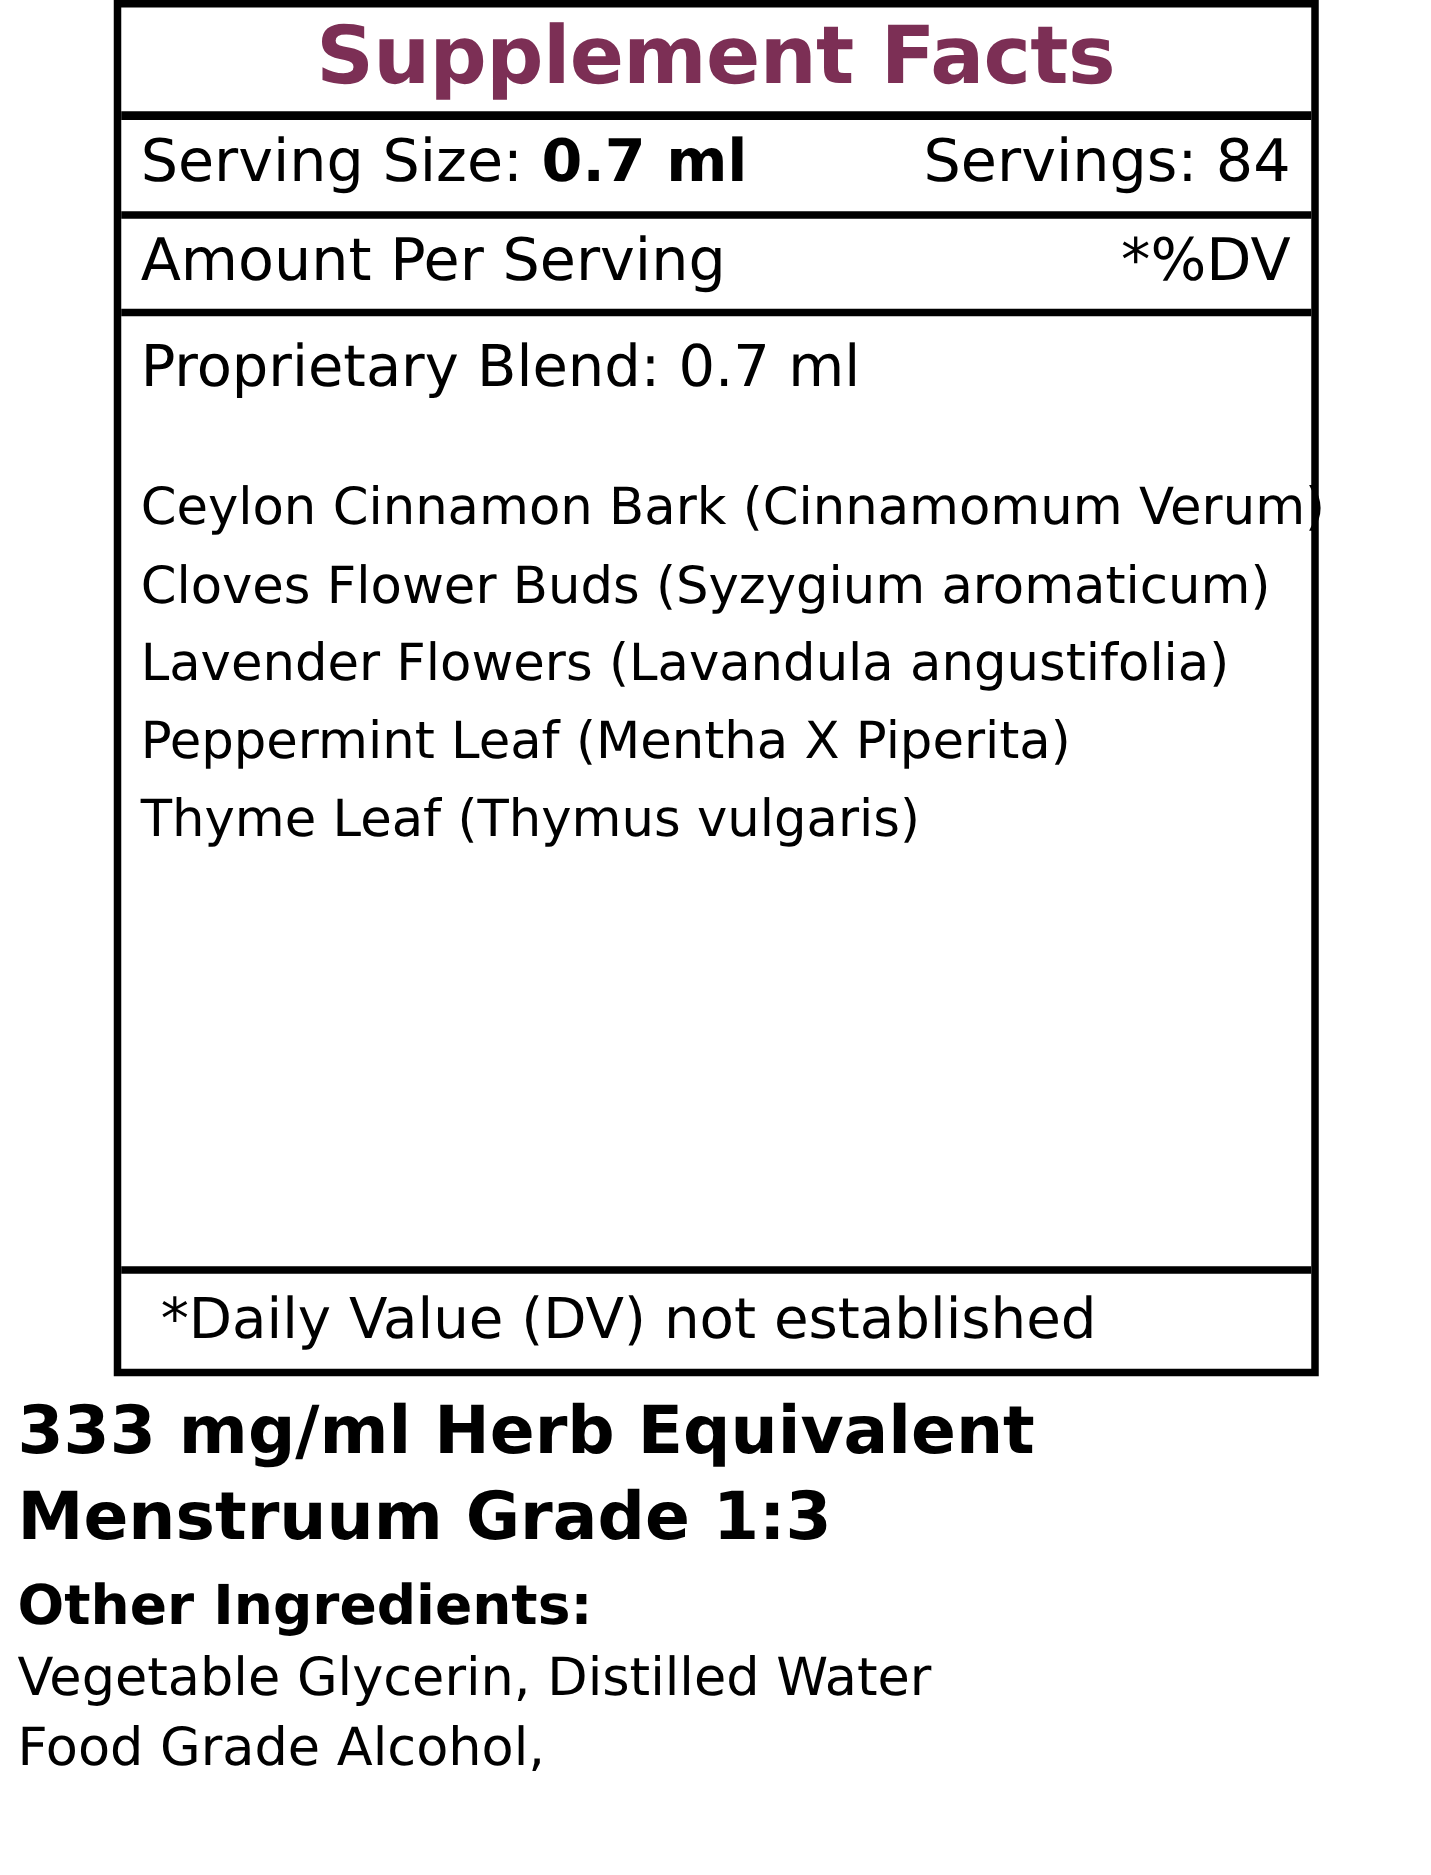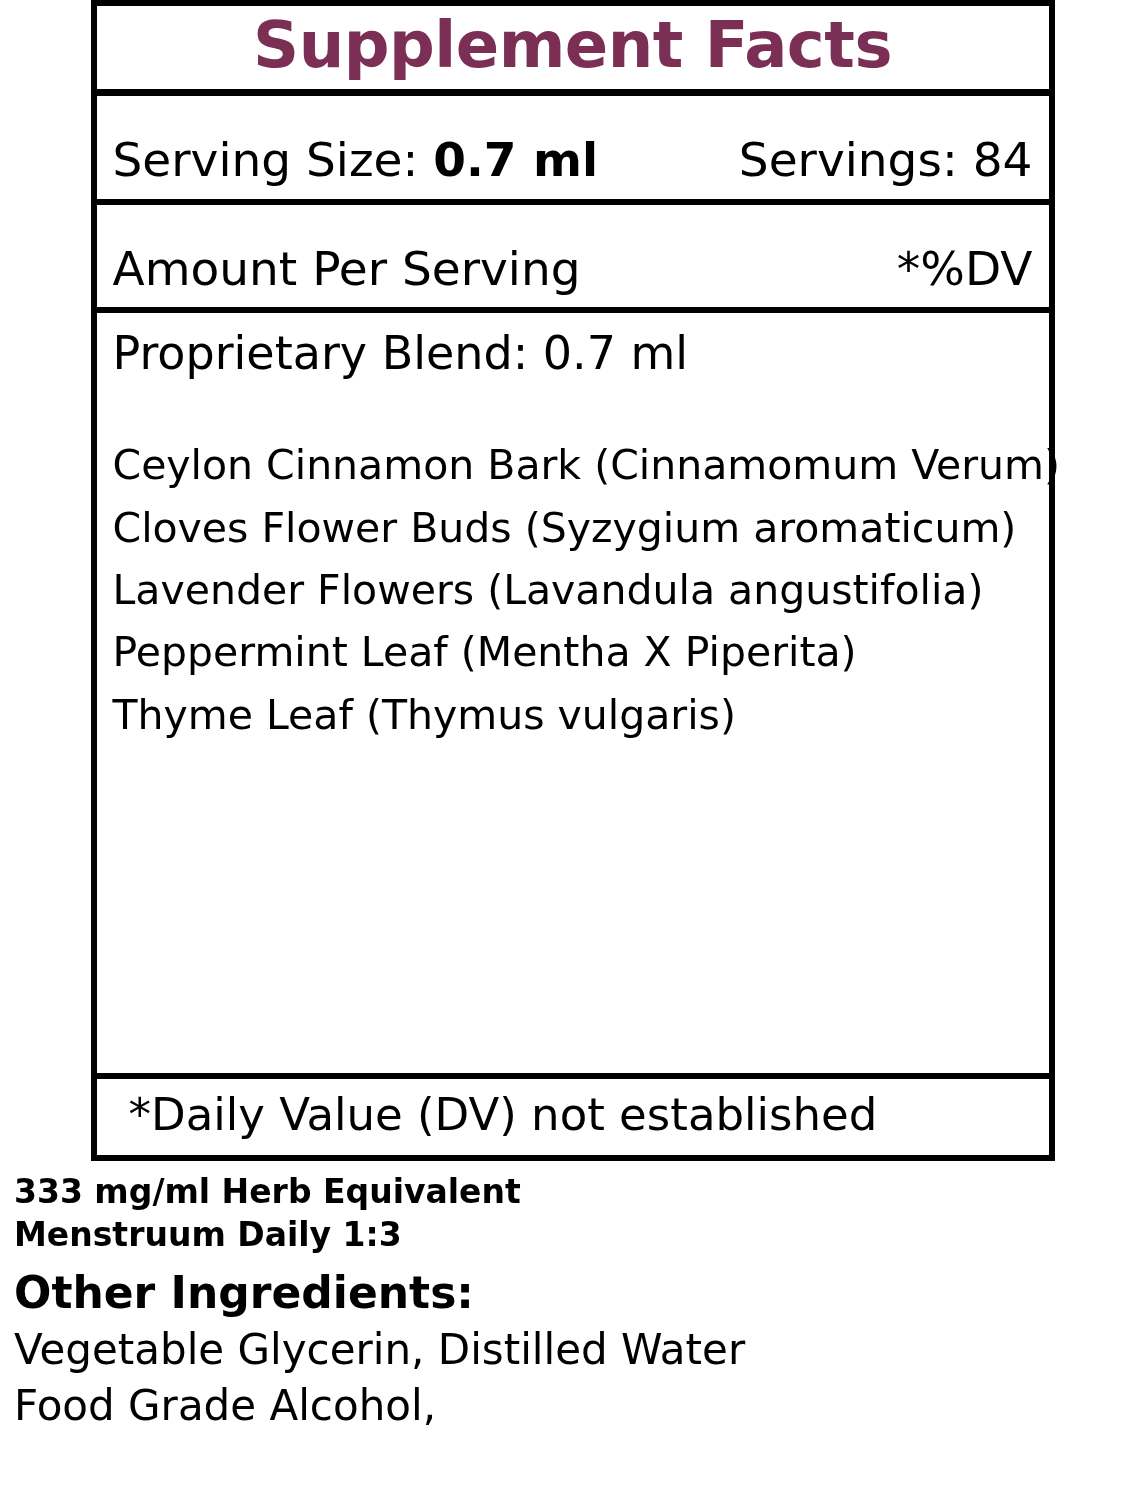--- a/index.html
+++ b/index.html
@@ -41,21 +41,20 @@
     border-top: 7px solid #000000;
   }
   .rule-med {
     border-top: 6px solid #000000;
   }
   .row {
     display: flex;
     justify-content: space-between;
     align-items: baseline;
     padding: 6px 16px 10px 16px;
-    margin-top: 30px;
   }
   .row .left {
     font-size: 47px;
     line-height: 1.2;
     white-space: nowrap;
   }
   .row .right {
     font-size: 47px;
     line-height: 1.2;
     white-space: nowrap;
@@ -86,21 +85,21 @@
   }
   .footnote {
     font-size: 45px;
     padding: 8px 16px 12px 32px;
     line-height: 1.25;
   }
   .below {
     padding: 10px 8px 0 8px;
   }
   .below .strong-line {
-    font-size: 33px;
+    font-size: 53px;
     font-weight: bold;
     line-height: 1.3;
   }
   .below .other-head {
     font-size: 44px;
     font-weight: bold;
     line-height: 1.35;
     margin-top: 6px;
   }
   .below .other-body {
@@ -150,19 +149,19 @@
     </div>
 
     <div class="rule-med"></div>
 
     <div class="footnote">*Daily Value (DV) not established</div>
 
   </div>
 
   <div class="below">
     <div class="strong-line">333 mg/ml Herb Equivalent</div>
-    <div class="strong-line">Menstruum Daily 1:3</div>
+    <div class="strong-line">Menstruum Grade 1:3</div>
     <div class="other-head">Other Ingredients:</div>
     <div class="other-body">Vegetable Glycerin, Distilled Water</div>
     <div class="other-body">Food Grade Alcohol,</div>
   </div>
 
 </div>
 
 </body></html>

